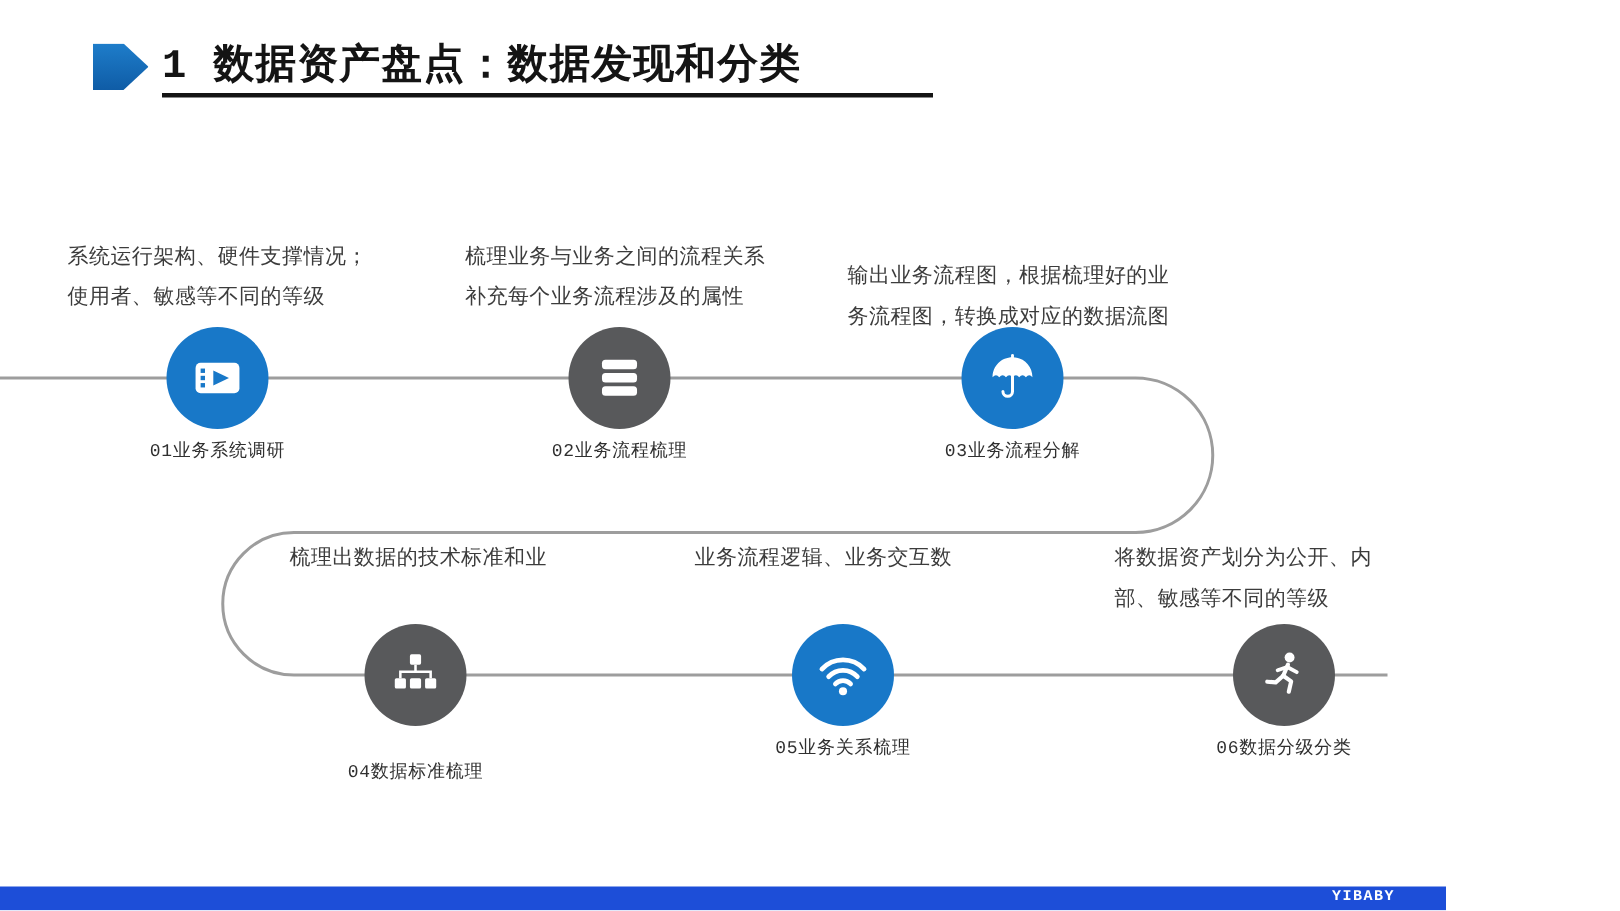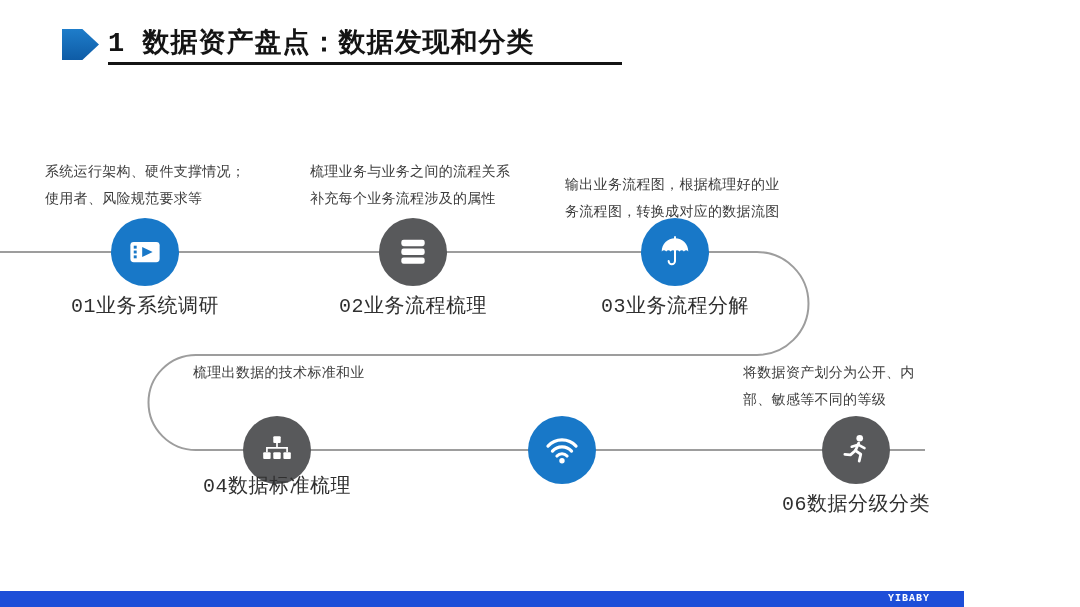--- a/index.html
+++ b/index.html
@@ -35,26 +35,26 @@
   }
   .n1 { left:111px; top:218px; }
   .n2 { left:379px; top:218px; }
   .n3 { left:641px; top:218px; }
   .n4 { left:243px; top:416px; }
   .n5 { left:528px; top:416px; }
   .n6 { left:822px; top:416px; }
 
   .node-label {
     position:absolute; width:176px; text-align:center;
-    font-size:20px; color:#303030; letter-spacing:0.5px;
+    font-size:12px; color:#303030; letter-spacing:0.5px;
   }
   .l1 { left:57px;  top:292px; }
   .l2 { left:325px; top:292px; }
   .l3 { left:587px; top:292px;text-align:center; }
-  .l4 { left:189px; top:472px; }
+  .l4 { left:189px; top:506px; }
   .l5 { left:474px; top:490px; }
   .l6 { left:768px; top:490px; }
 
   
   .desc {
     position:absolute; font-size:14px; line-height:27px; color:#3c3c3c;
     letter-spacing:0.3px;
   }
   .d1 { left:45px;  top:159px; width:240px; }
   .d2 { left:299px; top:159px; width:240px;margin-left:11px; }
@@ -80,21 +80,21 @@
   <div class="title-arrow"></div>
   <h1 class="slide-title">1 数据资产盘点：数据发现和分类</h1>
   <div class="title-underline"></div>
 
   <svg class="flow-svg" width="1080" height="607" viewBox="0 0 1080 607">
     <path d="M 0 252 H 757 A 51.5 51.5 0 0 1 757 355 H 196 A 47.5 47.5 0 0 0 196 450 H 925" fill="none" stroke="#9D9D9D" stroke-width="2"></path>
   </svg>
 
   <div class="desc d1">
     <div>系统运行架构、硬件支撑情况；</div>
-    <div>使用者、风险规范要求等</div>
+    <div>使用者、敏感等不同的等级</div>
   </div>
   <div class="node-circle n1" style="background: rgb(24, 120, 200);">
     <span class="icon-wrap">
       <svg viewBox="0 0 32 32" width="36" height="36">
         <rect x="3" y="7" width="26" height="18" rx="3" fill="#ffffff"></rect>
         <rect x="6" y="10.4" width="2.6" height="2.6" fill="#1878C8"></rect>
         <rect x="6" y="14.7" width="2.6" height="2.6" fill="#1878C8"></rect>
         <rect x="6" y="19" width="2.6" height="2.6" fill="#1878C8"></rect>
         <path d="M13.5 11.5 L22.8 16 L13.5 20.5 Z" fill="#1878C8"></path>
       </svg>
@@ -142,31 +142,33 @@
         <path d="M16 9.5 V 14 M6.5 18 V 14 H 25.5 V 18" stroke="#ffffff" stroke-width="1.6" fill="none"></path>
         <rect x="3" y="18" width="7" height="6.5" rx="1" fill="#ffffff"></rect>
         <rect x="12.5" y="18" width="7" height="6.5" rx="1" fill="#ffffff"></rect>
         <rect x="22" y="18" width="7" height="6.5" rx="1" fill="#ffffff"></rect>
       </svg>
     </span>
   </div>
   <div class="node-label l4">04数据标准梳理</div>
 
   <div class="desc d5">
+    <div>业务流程逻辑、业务交互数</div>
   </div>
   <div class="node-circle n5" style="background: rgb(24, 120, 200);">
     <span class="icon-wrap">
       <svg viewBox="0 0 32 32" width="36" height="36">
         <path d="M3.5 12.5 a 17 17 0 0 1 25 0" stroke="#ffffff" stroke-width="2.8" fill="none" stroke-linecap="round"></path>
         <path d="M7.5 17 a 11.5 11.5 0 0 1 17 0" stroke="#ffffff" stroke-width="2.8" fill="none" stroke-linecap="round"></path>
         <path d="M11.5 21.3 a 6.2 6.2 0 0 1 9 0" stroke="#ffffff" stroke-width="2.8" fill="none" stroke-linecap="round"></path>
         <circle cx="16" cy="25.6" r="2.4" fill="#ffffff"></circle>
       </svg>
     </span>
   </div>
+  <div class="node-label l5">05业务关系梳理</div>
 
   <div class="desc d6">
     <div>将数据资产划分为公开、内</div>
     <div>部、敏感等不同的等级</div>
   </div>
   <div class="node-circle n6" style="background: rgb(88, 89, 91);">
     <span class="icon-wrap">
       <svg viewBox="0 0 32 32" width="34" height="34">
         <circle cx="19.5" cy="5" r="3.1" fill="#ffffff"></circle>
         <path d="M18.5 9.5 L15.5 16.5" stroke="#ffffff" stroke-width="2.6" fill="none" stroke-linecap="round"></path>

